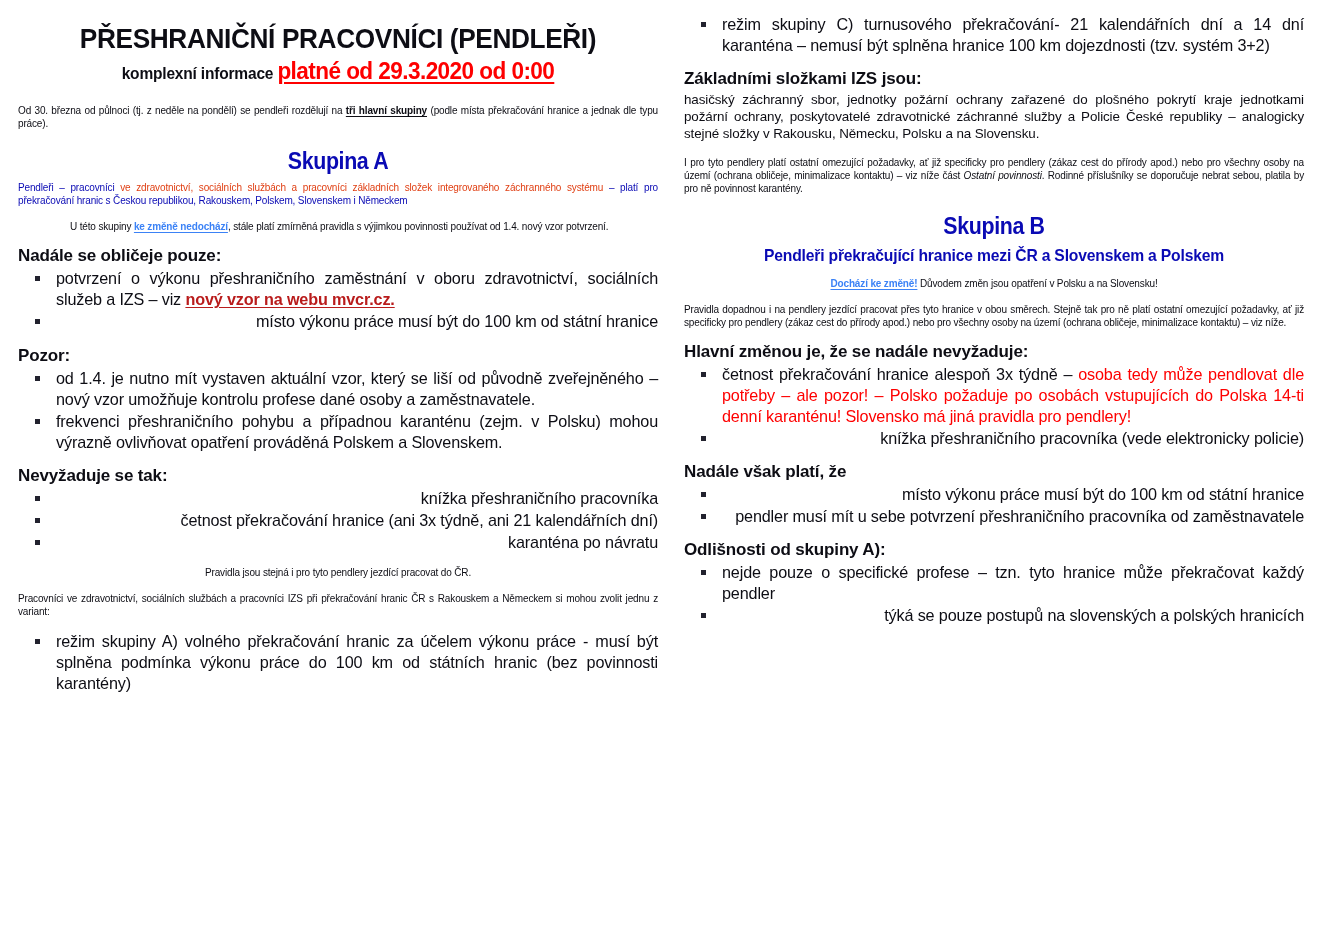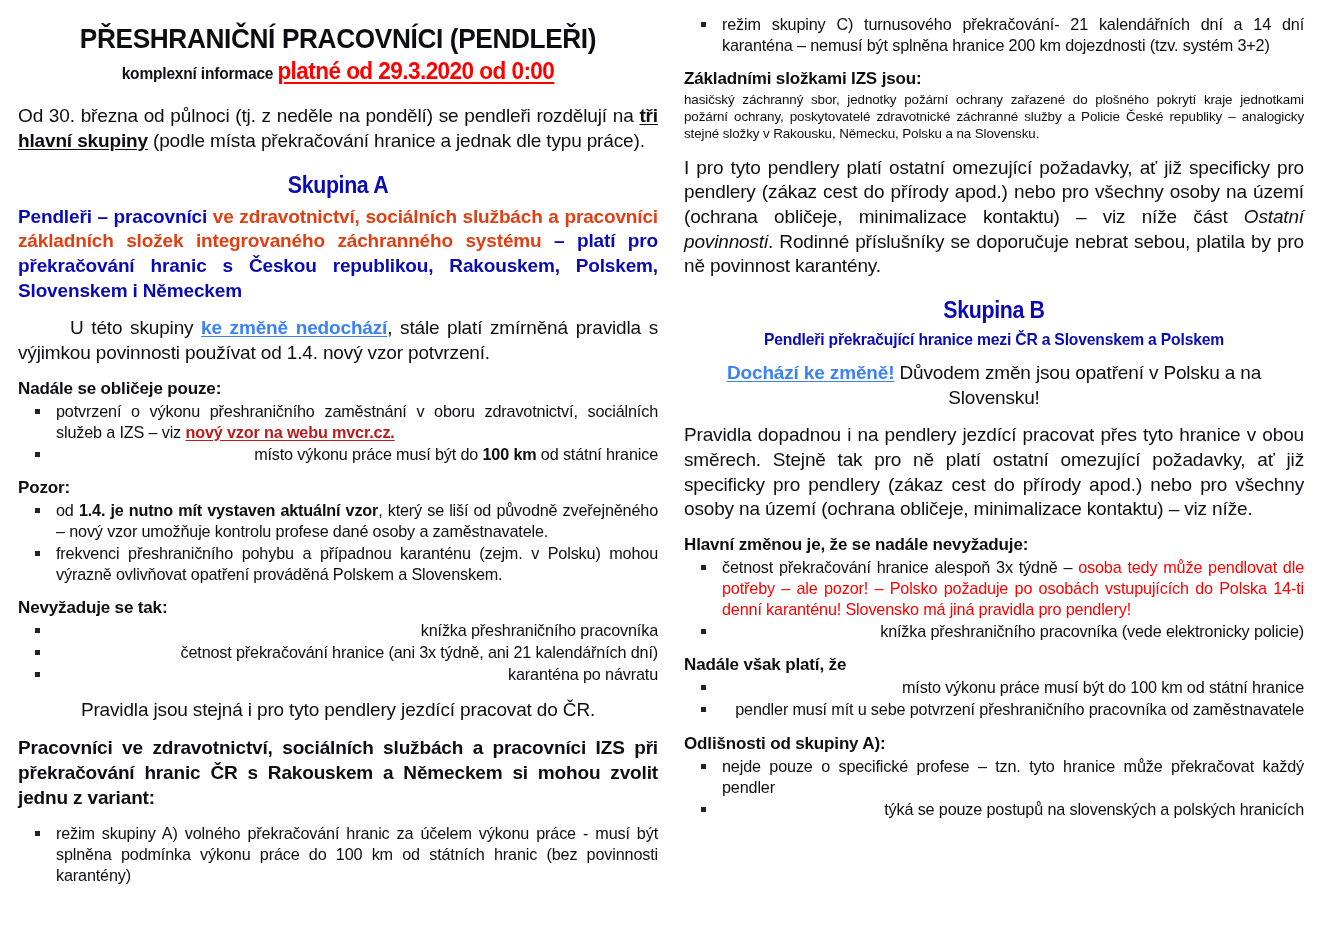--- a/index.html
+++ b/index.html
@@ -79,29 +79,29 @@
     font-weight: bold;
     color: #0a0ab4;
     letter-spacing: -0.2px;
     margin: 0 0 12px 0;
     transform: scaleX(0.95);
     transform-origin: center;
   }
 
   
   p, .para {
-    font-size: 19px;
+    font-size: 10px;
     line-height: 1.30;
     margin: 0 0 13px 0;
     text-align: justify;
     letter-spacing: -0.15px;
   }
   .para.nj { text-align: center; }
   .indent { text-indent: 52px; }
-  .bold { font-weight: bold; }
+  .bold { font-weight: normal; }
   .small {
     font-size: 13.4px;
     line-height: 1.28;
     letter-spacing: -0.1px;
   }
   .lead-in {
     font-size: 17px;
     font-weight: bold;
     margin: 0 0 2px 0;
     letter-spacing: -0.15px;
@@ -204,21 +204,21 @@
 
       <ul class="sq">
         <li>režim skupiny A) volného překračování hranic za účelem výkonu práce  - musí být splněna podmínka výkonu práce do 100 km od státních hranic (bez povinnosti karantény)</li>
       </ul>
 
     </div>
 
     <div class="col col-right">
 
       <ul class="sq tight">
-        <li>režim skupiny C) turnusového překračování- 21 kalendářních dní a 14 dní karanténa  – nemusí být splněna hranice 200 km dojezdnosti (tzv. systém 3+2)</li>
+        <li>režim skupiny C) turnusového překračování- 21 kalendářních dní a 14 dní karanténa  – nemusí být splněna hranice 100 km dojezdnosti (tzv. systém 3+2)</li>
       </ul>
 
       <div class="lead-in">Základními složkami IZS jsou:</div>
       <p class="para small">hasičský záchranný sbor, jednotky požární ochrany zařazené do plošného pokrytí kraje jednotkami požární ochrany, poskytovatelé zdravotnické záchranné služby a Policie České republiky – analogicky stejné složky v Rakousku, Německu, Polsku a na Slovensku.</p>
 
       <p class="para"><span>I pro tyto pendlery platí ostatní omezující požadavky, ať již specificky pro pendlery (zákaz cest do přírody apod.) nebo pro všechny osoby na území (ochrana obličeje, minimalizace kontaktu) – viz níže část </span><span class="ital">Ostatní povinnosti</span><span>. Rodinné příslušníky se doporučuje nebrat sebou, platila by pro ně povinnost karantény.</span></p>
 
       <div class="group-title">Skupina B</div>
       <div class="group-sub">Pendleři překračující hranice mezi ČR a Slovenskem a Polskem</div>
 

